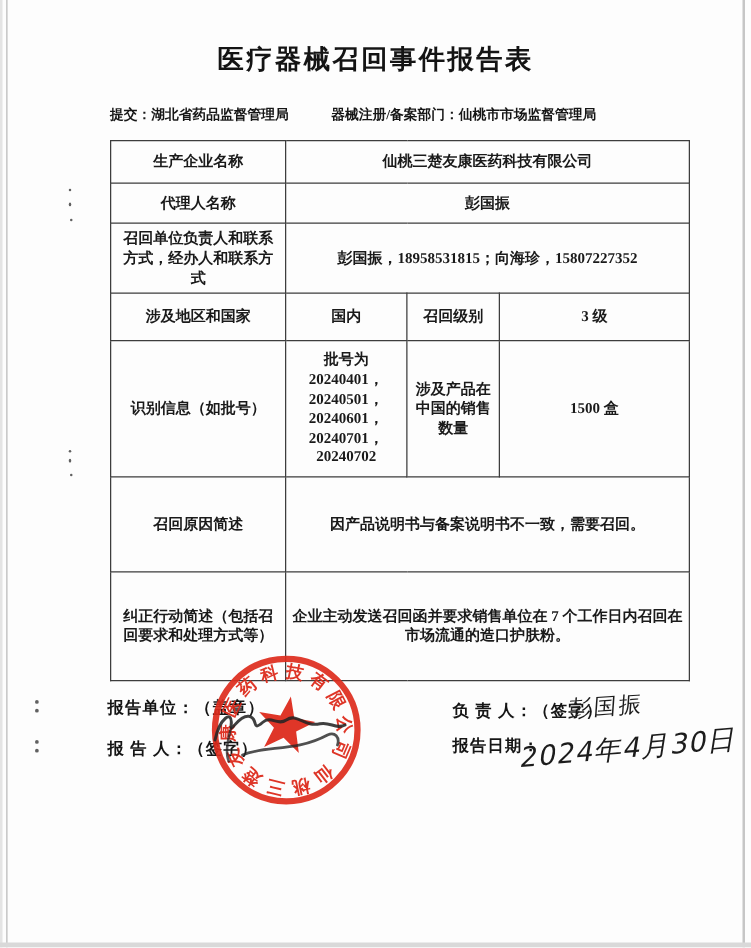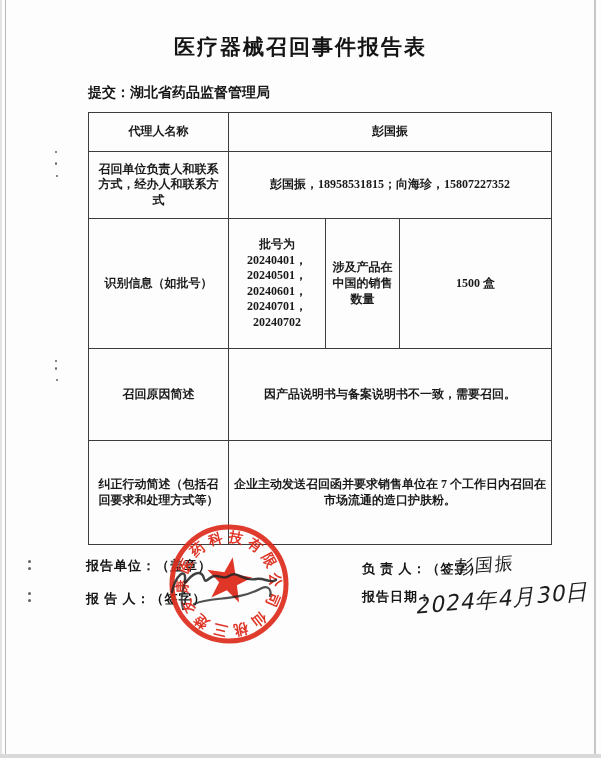--- a/index.html
+++ b/index.html
@@ -12,21 +12,21 @@
   .edge-left{position:absolute;left:5px;top:0;width:1px;height:758px;background:#b9b9b9;}
   .edge-right{position:absolute;left:594px;top:0;width:2px;height:758px;background:#c6c6c6;}
   .edge-bottom{position:absolute;left:0;top:754px;width:601px;height:4px;background:#d9d9d9;}
   .edge-left2{position:absolute;left:0;top:0;width:2px;height:758px;background:#e4e4e4;}
 
   .page-title{
     position:absolute;left:0;top:33px;width:601px;text-align:center;
     font-size:21px;font-weight:bold;letter-spacing:2px;color:#141414;
   }
   .submit-line{position:absolute;left:88px;top:84px;width:470px;height:16px;
-    font-size:14px;font-weight:bold;color:#161616;}
+    font-size:11px;font-weight:bold;color:#161616;}
   .submit-line .dept{position:absolute;left:177px;top:0;}
 
   table.report{
     position:absolute;left:88px;top:112px;width:463px;height:433px;
     border-collapse:collapse;table-layout:fixed;
   }
   table.report td{
     border:1px solid #3d3d3d;
     font-size:12px;font-weight:bold;line-height:1.3;
     text-align:center;vertical-align:middle;padding:1px 4px;color:#1a1a1a;
@@ -55,37 +55,48 @@
 
 <div class="edge-left2"></div>
 <div class="edge-left"></div>
 <div class="edge-right"></div>
 <div class="edge-bottom"></div>
 
 <div class="page-title">医疗器械召回事件报告表</div>
 
 <div class="submit-line">
   <span>提交：湖北省药品监督管理局</span>
+  <span class="dept">器械注册/备案部门：仙桃市市场监督管理局</span>
 </div>
 
 <table class="report">
   <colgroup>
       <col style="width:140px">
       <col style="width:97px">
       <col style="width:74px">
       <col style="width:152px">
     </colgroup>
   <tbody>
+  <tr class="h30">
+    <td>生产企业名称</td>
+    <td colspan="3">仙桃三楚友康医药科技有限公司</td>
+  </tr>
   <tr class="h29">
     <td>代理人名称</td>
     <td colspan="3" class="alignleft">彭国振</td>
   </tr>
   <tr class="h42">
     <td>召回单位负责人和联系方式，经办人和联系方式</td>
     <td colspan="3">彭国振，18958531815；向海珍，15807227352</td>
+  </tr>
+  <tr class="h34">
+    <td>涉及地区和国家</td>
+    <td>国内</td>
+    <td>召回级别</td>
+    <td>3 级</td>
   </tr>
   <tr class="h48">
     <td>识别信息（如批号）</td>
     <td class="small">批号为 20240401，20240501，20240601，20240701，20240702</td>
     <td>涉及产品在中国的销售数量</td>
     <td>1500 盒</td>
   </tr>
   <tr class="h68">
     <td>召回原因简述</td>
     <td colspan="3">因产品说明书与备案说明书不一致，需要召回。</td>

